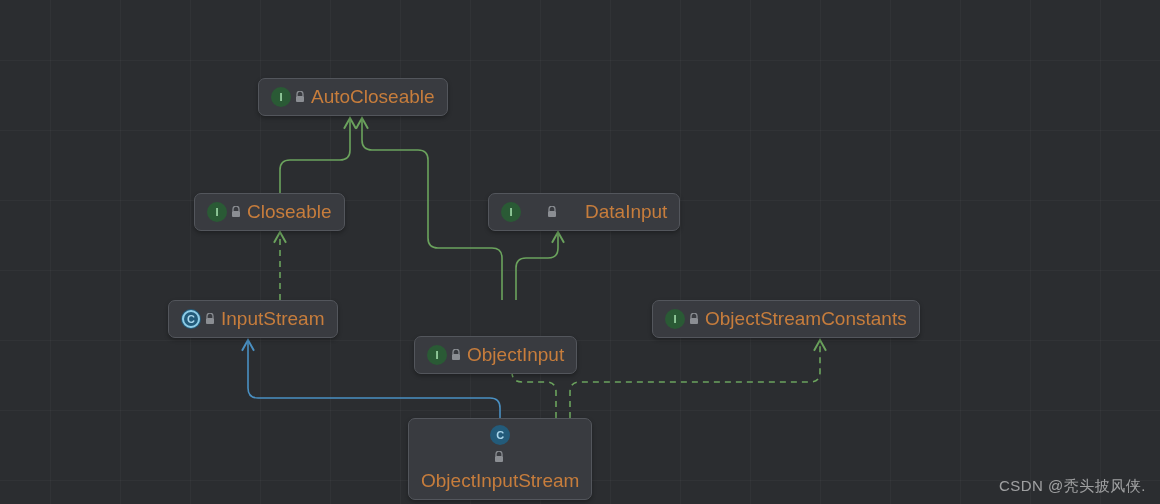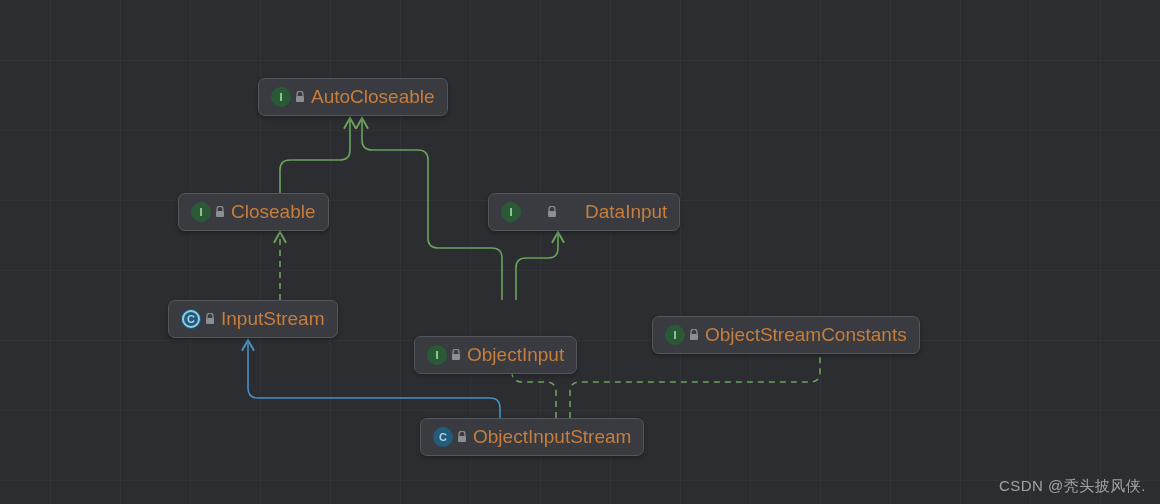--- a/index.html
+++ b/index.html
@@ -121,21 +121,21 @@
   <span class="badge interface"></span>
   <span class="lock">
       <svg width="10" height="12" viewBox="0 0 10 12">
         <path d="M2 5 V3.2 a3 3 0 0 1 6 0 V5" fill="none" stroke="#8b8e93" stroke-width="1.3"></path>
         <rect x="1" y="5" width="8" height="6" rx="1" fill="#8b8e93"></rect>
       </svg>
     </span>
   <span class="label">AutoCloseable</span>
 </div>
 
-<div class="node" style="left:178px; top:193px;">
+<div class="node" style="left:194px; top:193px;">
   <span class="badge interface"></span>
   <span class="lock">
       <svg width="10" height="12" viewBox="0 0 10 12">
         <path d="M2 5 V3.2 a3 3 0 0 1 6 0 V5" fill="none" stroke="#8b8e93" stroke-width="1.3"></path>
         <rect x="1" y="5" width="8" height="6" rx="1" fill="#8b8e93"></rect>
       </svg>
     </span>
   <span class="label">Closeable</span>
 </div>
 
@@ -167,32 +167,32 @@
   <span class="badge interface"></span>
   <span class="lock">
       <svg width="10" height="12" viewBox="0 0 10 12">
         <path d="M2 5 V3.2 a3 3 0 0 1 6 0 V5" fill="none" stroke="#8b8e93" stroke-width="1.3"></path>
         <rect x="1" y="5" width="8" height="6" rx="1" fill="#8b8e93"></rect>
       </svg>
     </span>
   <span class="label">ObjectInput</span>
 </div>
 
-<div class="node" style="left:652px; top:300px;margin-top:16px;">
+<div class="node" style="left:652px; top:300px;">
   <span class="badge interface"></span>
   <span class="lock">
       <svg width="10" height="12" viewBox="0 0 10 12">
         <path d="M2 5 V3.2 a3 3 0 0 1 6 0 V5" fill="none" stroke="#8b8e93" stroke-width="1.3"></path>
         <rect x="1" y="5" width="8" height="6" rx="1" fill="#8b8e93"></rect>
       </svg>
     </span>
   <span class="label">ObjectStreamConstants</span>
 </div>
 
-<div class="node" style="left:420px; top:418px;">
+<div class="node" style="left:408px; top:418px;flex-direction:column;">
   <span class="badge class"></span>
   <span class="lock">
       <svg width="10" height="12" viewBox="0 0 10 12">
         <path d="M2 5 V3.2 a3 3 0 0 1 6 0 V5" fill="none" stroke="#8b8e93" stroke-width="1.3"></path>
         <rect x="1" y="5" width="8" height="6" rx="1" fill="#8b8e93"></rect>
       </svg>
     </span>
   <span class="label">ObjectInputStream</span>
 </div>
 

